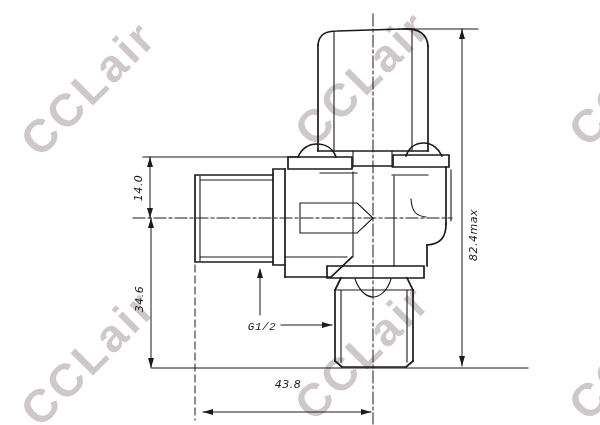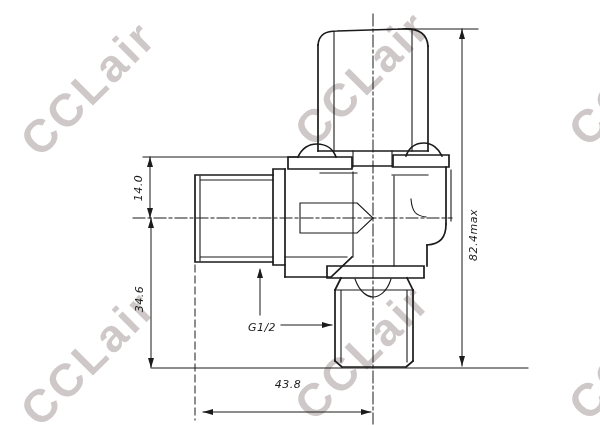--- a/index.html
+++ b/index.html
@@ -131,15 +131,15 @@
   </svg>
 
   <div class="dim-label rot" style="left:138px;top:188px;">14.0</div>
 
   <div class="dim-label rot" style="left:139px;top:299px;">34.6</div>
 
   <div class="dim-label rot" style="left:473px;top:235px;">82.4max</div>
 
   <div class="dim-label" style="left:288px;top:384px;">43.8</div>
 
-  <div class="dim-label" style="left:262px;top:327px;">G1/2</div>
+  <div class="dim-label" style="left:262px;top:327px;font-family:Liberation Mono, monospace;">G1/2</div>
 
 </div>
 
 </body></html>

